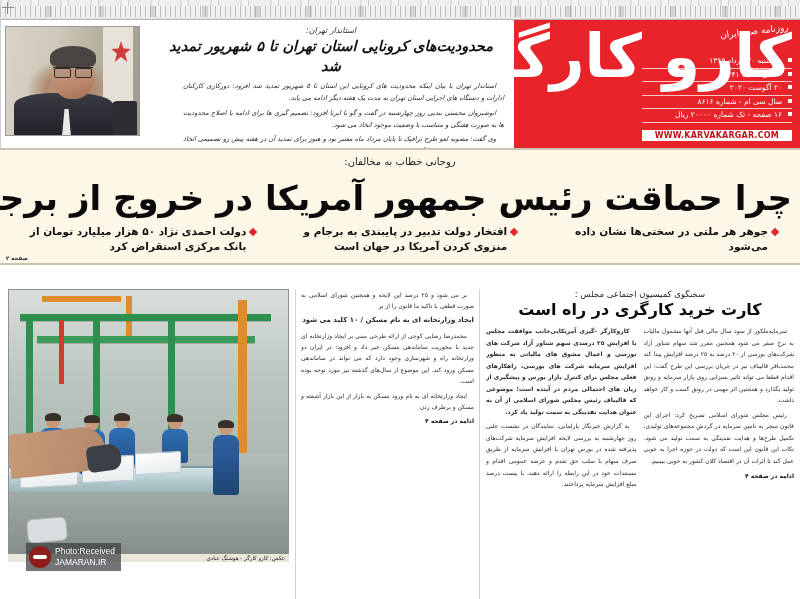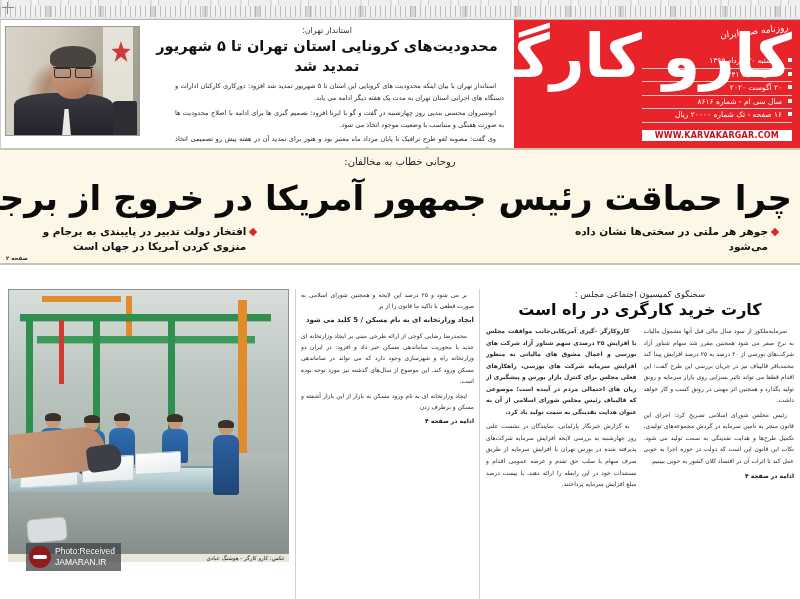--- a/index.html
+++ b/index.html
@@ -142,21 +142,22 @@
     flex-direction: row;
     padding: 6px 10px 4px 4px;
     border-left: 1px solid #cfcfcf;
     min-width: 0;
   }
   .lead-text {
     flex: 1;
     direction: rtl;
     text-align: justify;
     min-width: 0;
-    padding-left: 10px;
+    padding-left: 18px;
+    font-style: italic;
   }
   .kicker {
     font-size: 8px;
     color: #333;
     text-align: center;
     margin-bottom: 2px;
   }
   .lead-headline {
     font-size: 14.5px;
     font-weight: bold;
@@ -701,20 +702,24 @@
   <div class="banner-headline">چرا حماقت رئیس جمهور آمریکا در خروج از برجام را نمی بینید</div>
   <div class="banner-bullets">
     <div class="bullet-item">
       <span class="bullet-diamond"></span>
       <span class="bullet-text">جوهر هر ملتی در سختی‌ها نشان داده می‌شود</span>
     </div>
     <div class="bullet-item">
       <span class="bullet-diamond"></span>
       <span class="bullet-text">افتخار دولت تدبیر در پایبندی به برجام و منزوی کردن آمریکا در جهان است</span>
     </div>
+    <div class="bullet-item">
+      <span class="bullet-diamond"></span>
+      <span class="bullet-text">دولت احمدی نژاد ۵۰ هزار میلیارد تومان از بانک مرکزی استقراض کرد</span>
+    </div>
   </div>
   <div class="banner-pagenote">صفحه ۲</div>
 </div>
 
 <div class="content">
 
   <div class="col-right">
     <div class="art-kicker">سخنگوی کمیسیون اجتماعی مجلس :</div>
     <div class="art-headline">کارت خرید کارگری در راه است</div>
     <div class="art-columns">
@@ -726,21 +731,21 @@
       <div class="art-col">
         <p class="lede">کارو‌کارگر -گیری آمریکایی‌جانب موافقت مجلس با افزایش ۲۵ درصدی سهم شناور آزاد شرکت های بورسی و اعمال مشوق های مالیاتی به منظور افزایش سرمایه شرکت های بورسی، راهکارهای فعلی مجلس برای کنترل بازار بورس و پیشگیری از زیان های احتمالی مردم در آینده است؛ موضوعی که قالیباف رئیس مجلس شورای اسلامی از آن به عنوان هدایت نقدینگی به سمت تولید یاد کرد.</p>
         <p>به گزارش خبرنگار پارلمانی، نمایندگان در نشست علنی روز چهارشنبه به بررسی لایحه افزایش سرمایه شرکت‌های پذیرفته شده در بورس تهران با افزایش سرمایه از طریق صرف سهام با سلب حق تقدم و عرضه عمومی اقدام و مستندات خود در این رابطه را ارائه دهند، با بیست درصد مبلغ افزایش سرمایه پرداختند.</p>
       </div>
     </div>
   </div>
 
   <div class="col-mid">
     <div class="mid-col-text">
       <p>بر می شود و ۲۵ درصد این لایحه و همچنین شورای اسلامی به صورت قطعی با تاکید ما قانون را از بر</p>
-      <span class="subhead">ایجاد وزارتخانه ای به نام مسکن / 5 کلید می شود</span>
+      <span class="subhead">ایجاد وزارتخانه ای به نام مسکن / ۱۰ کلید می شود</span>
       <p>محمدرضا رضایی کوچی از ارائه طرحی مبنی بر ایجاد وزارتخانه ای جدید با محوریت ساماندهی مسکن خبر داد و افزود: در ایران دو وزارتخانه راه و شهرسازی وجود دارد که می تواند در ساماندهی مسکن ورود کند. این موضوع از سال‌های گذشته نیز مورد توجه بوده است.</p>
       <p>ایجاد وزارتخانه ای به نام ورود مسکن به بازار از این بازار آشفته و مسکن و برطرف زدن</p>
       <span class="continue-tag">ادامه در صفحه ۴</span>
     </div>
   </div>
 
   <div class="col-left">
     <div class="factory-photo">
       <div class="fp-ceiling"></div>
       <div class="fp-orange o1"></div>

